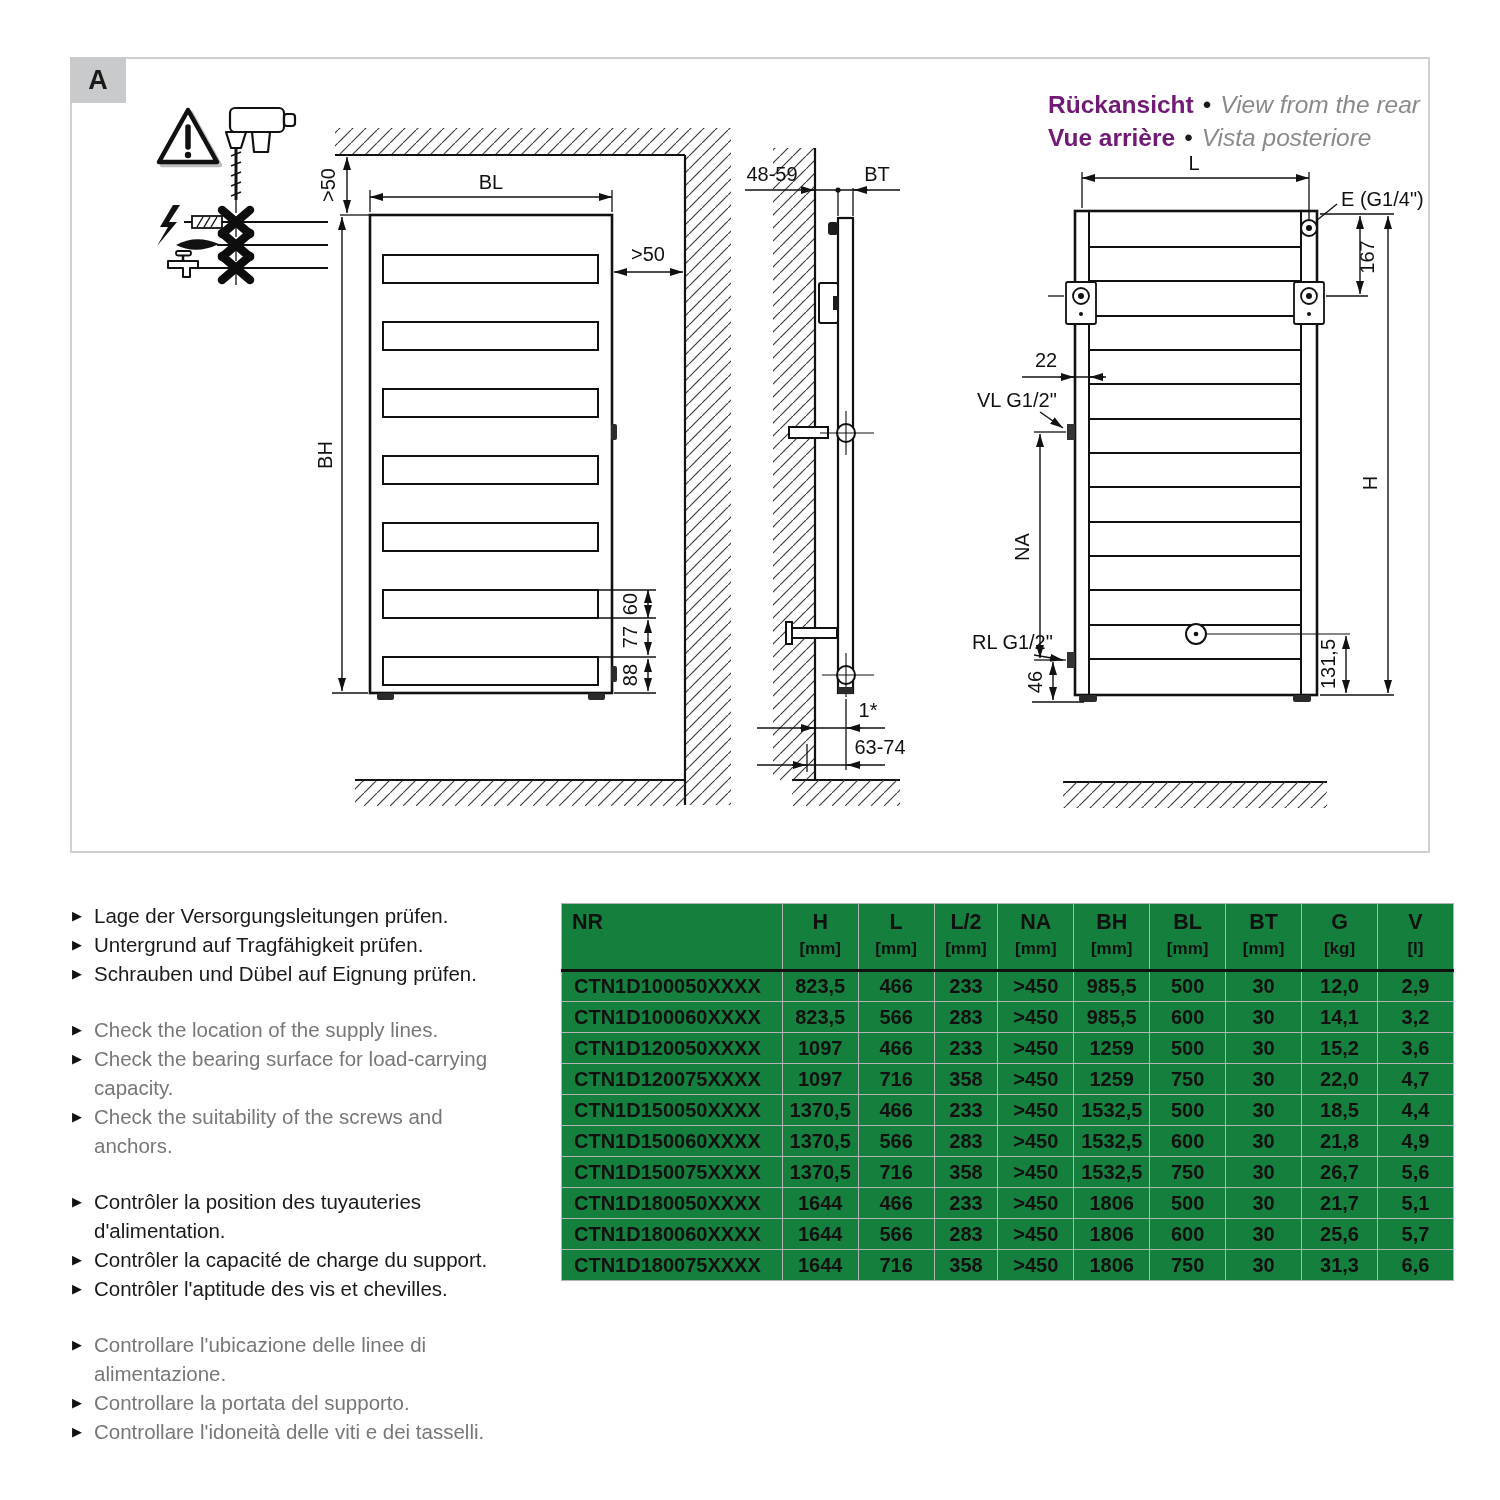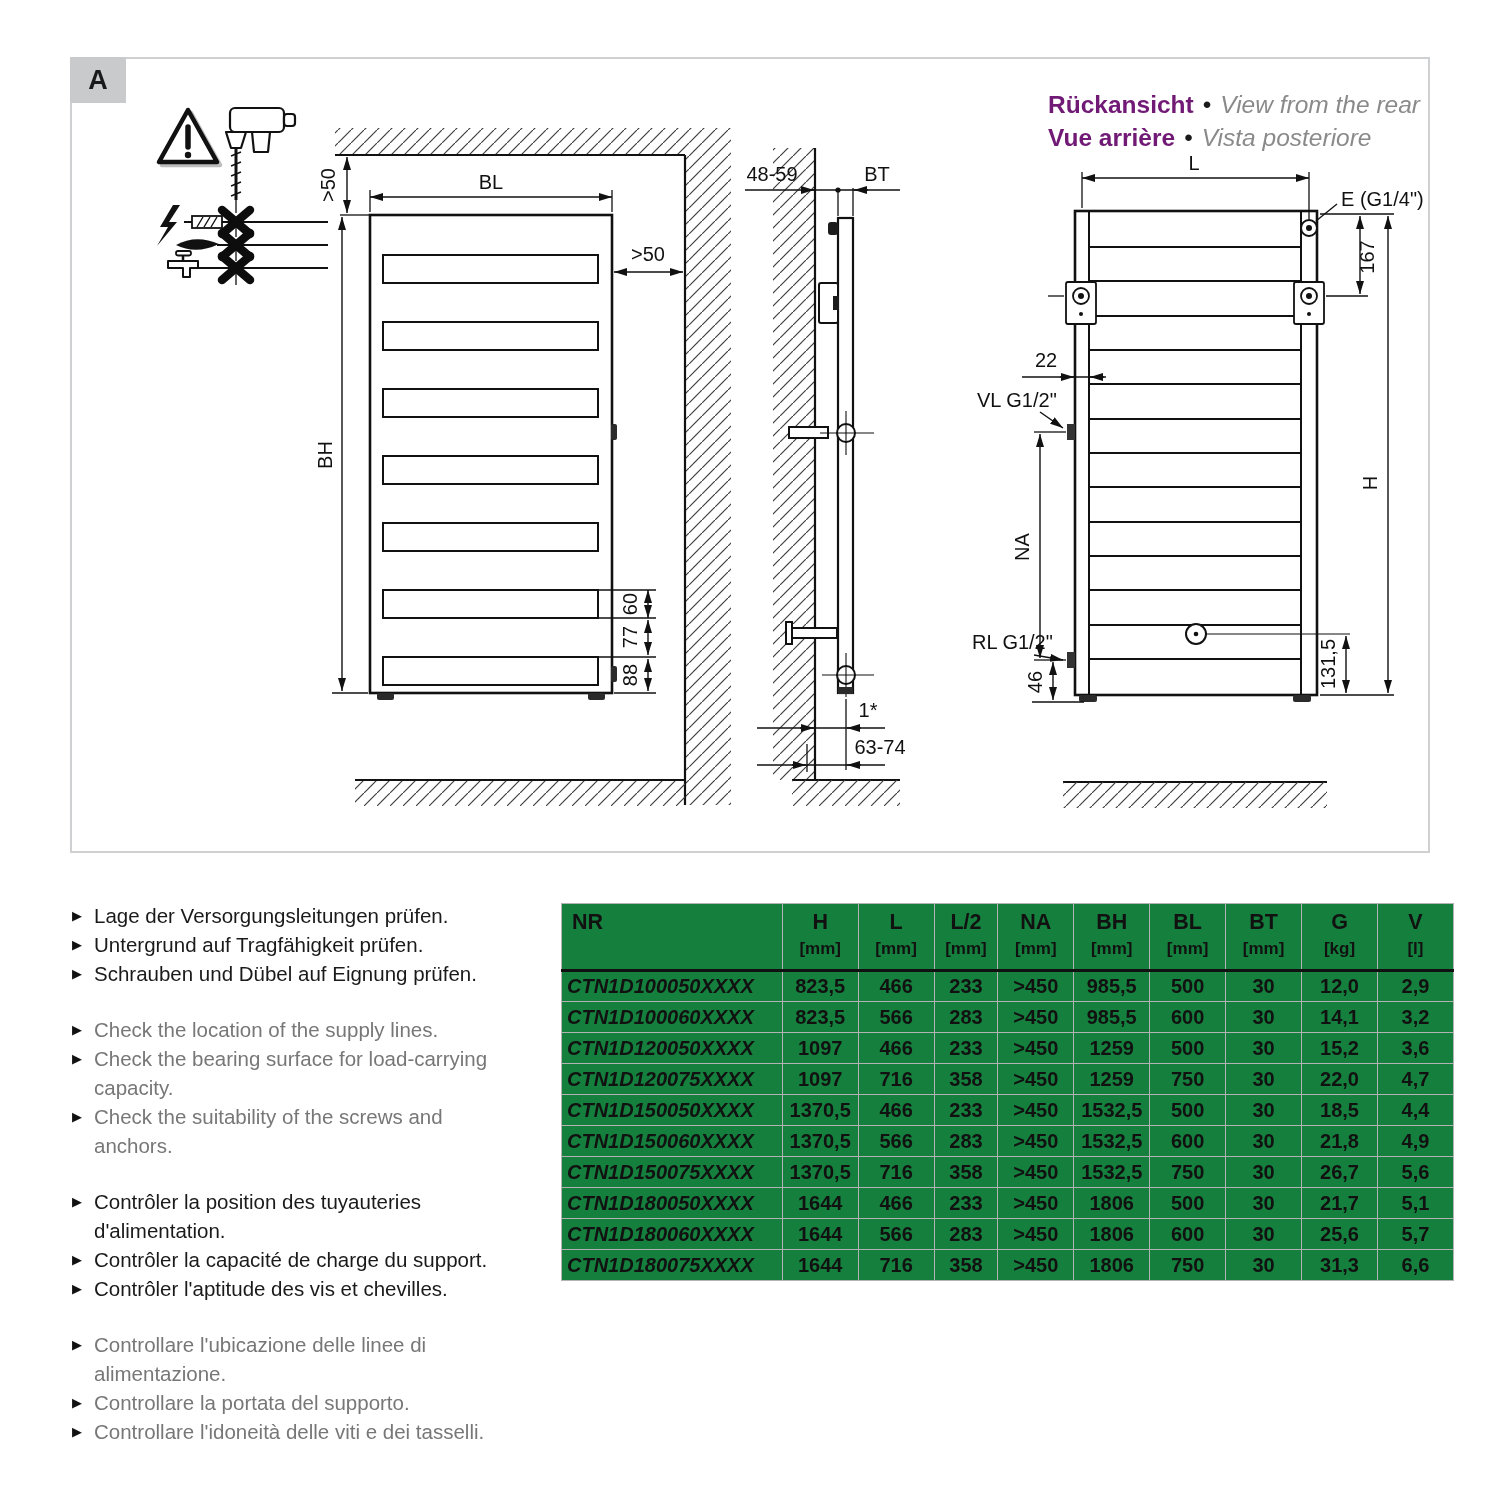--- a/index.html
+++ b/index.html
@@ -22,21 +22,21 @@
   .gray-italic .instr-text{color:#777;}
 
   table.spec{position:absolute;left:532px;top:903px;width:893px;border-collapse:collapse;table-layout:fixed;
         background:#15803d;margin-left:29px;}
   .spec th,.spec td{border:1px solid #b3b3b3;box-sizing:border-box;}
   .spec thead th{vertical-align:top;text-align:center;padding:5px 4px 7px;border-bottom:3px solid #111;}
   .spec thead th.nr{text-align:left;padding-left:10px;}
   .h-name{font-weight:bold;font-size:21.5px;line-height:27px;}
   .h-unit{font-weight:bold;font-size:17px;line-height:26px;}
   .spec tbody td{height:31px;font-size:20px;font-weight:bold;text-align:center;padding:1px 4px;}
-  .spec tbody td.nr{text-align:left;padding-left:5px;font-style:italic;}
+  .spec tbody td.nr{text-align:left;padding-left:12px;}
 </style>
 </head>
 <body>
 
 <div class="page">
 
   <div class="panel">
     <div class="panel-label">A</div>
   </div>
 

